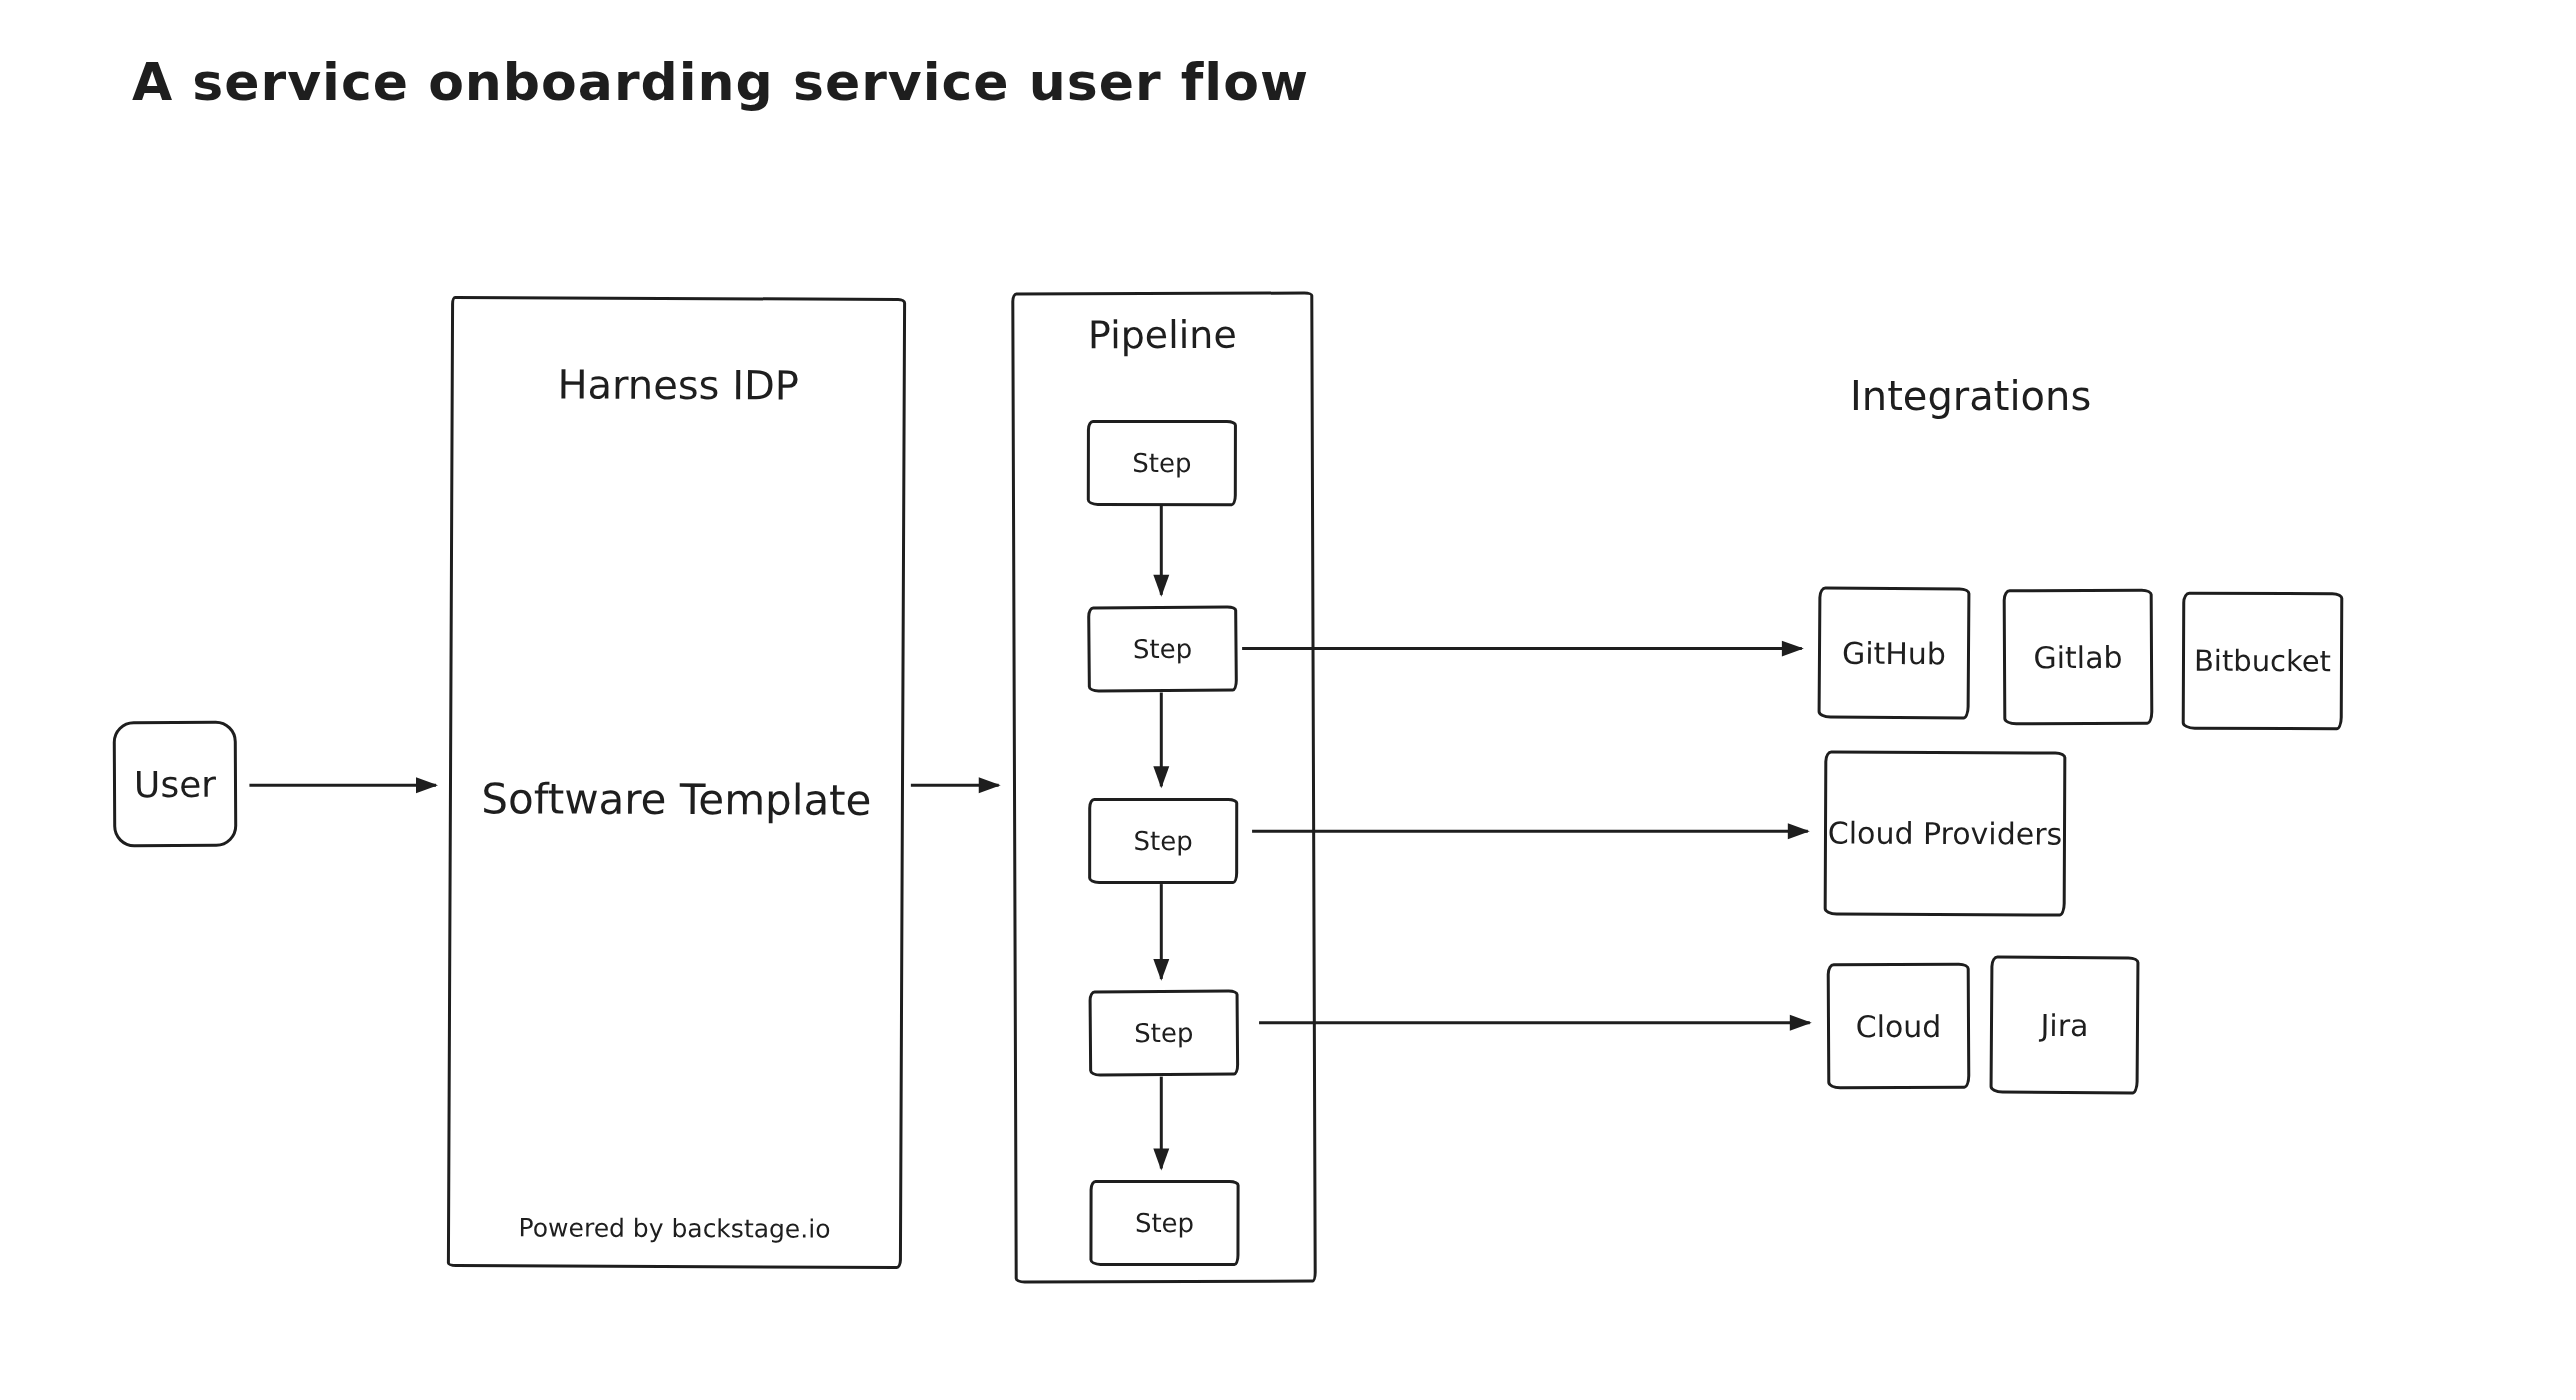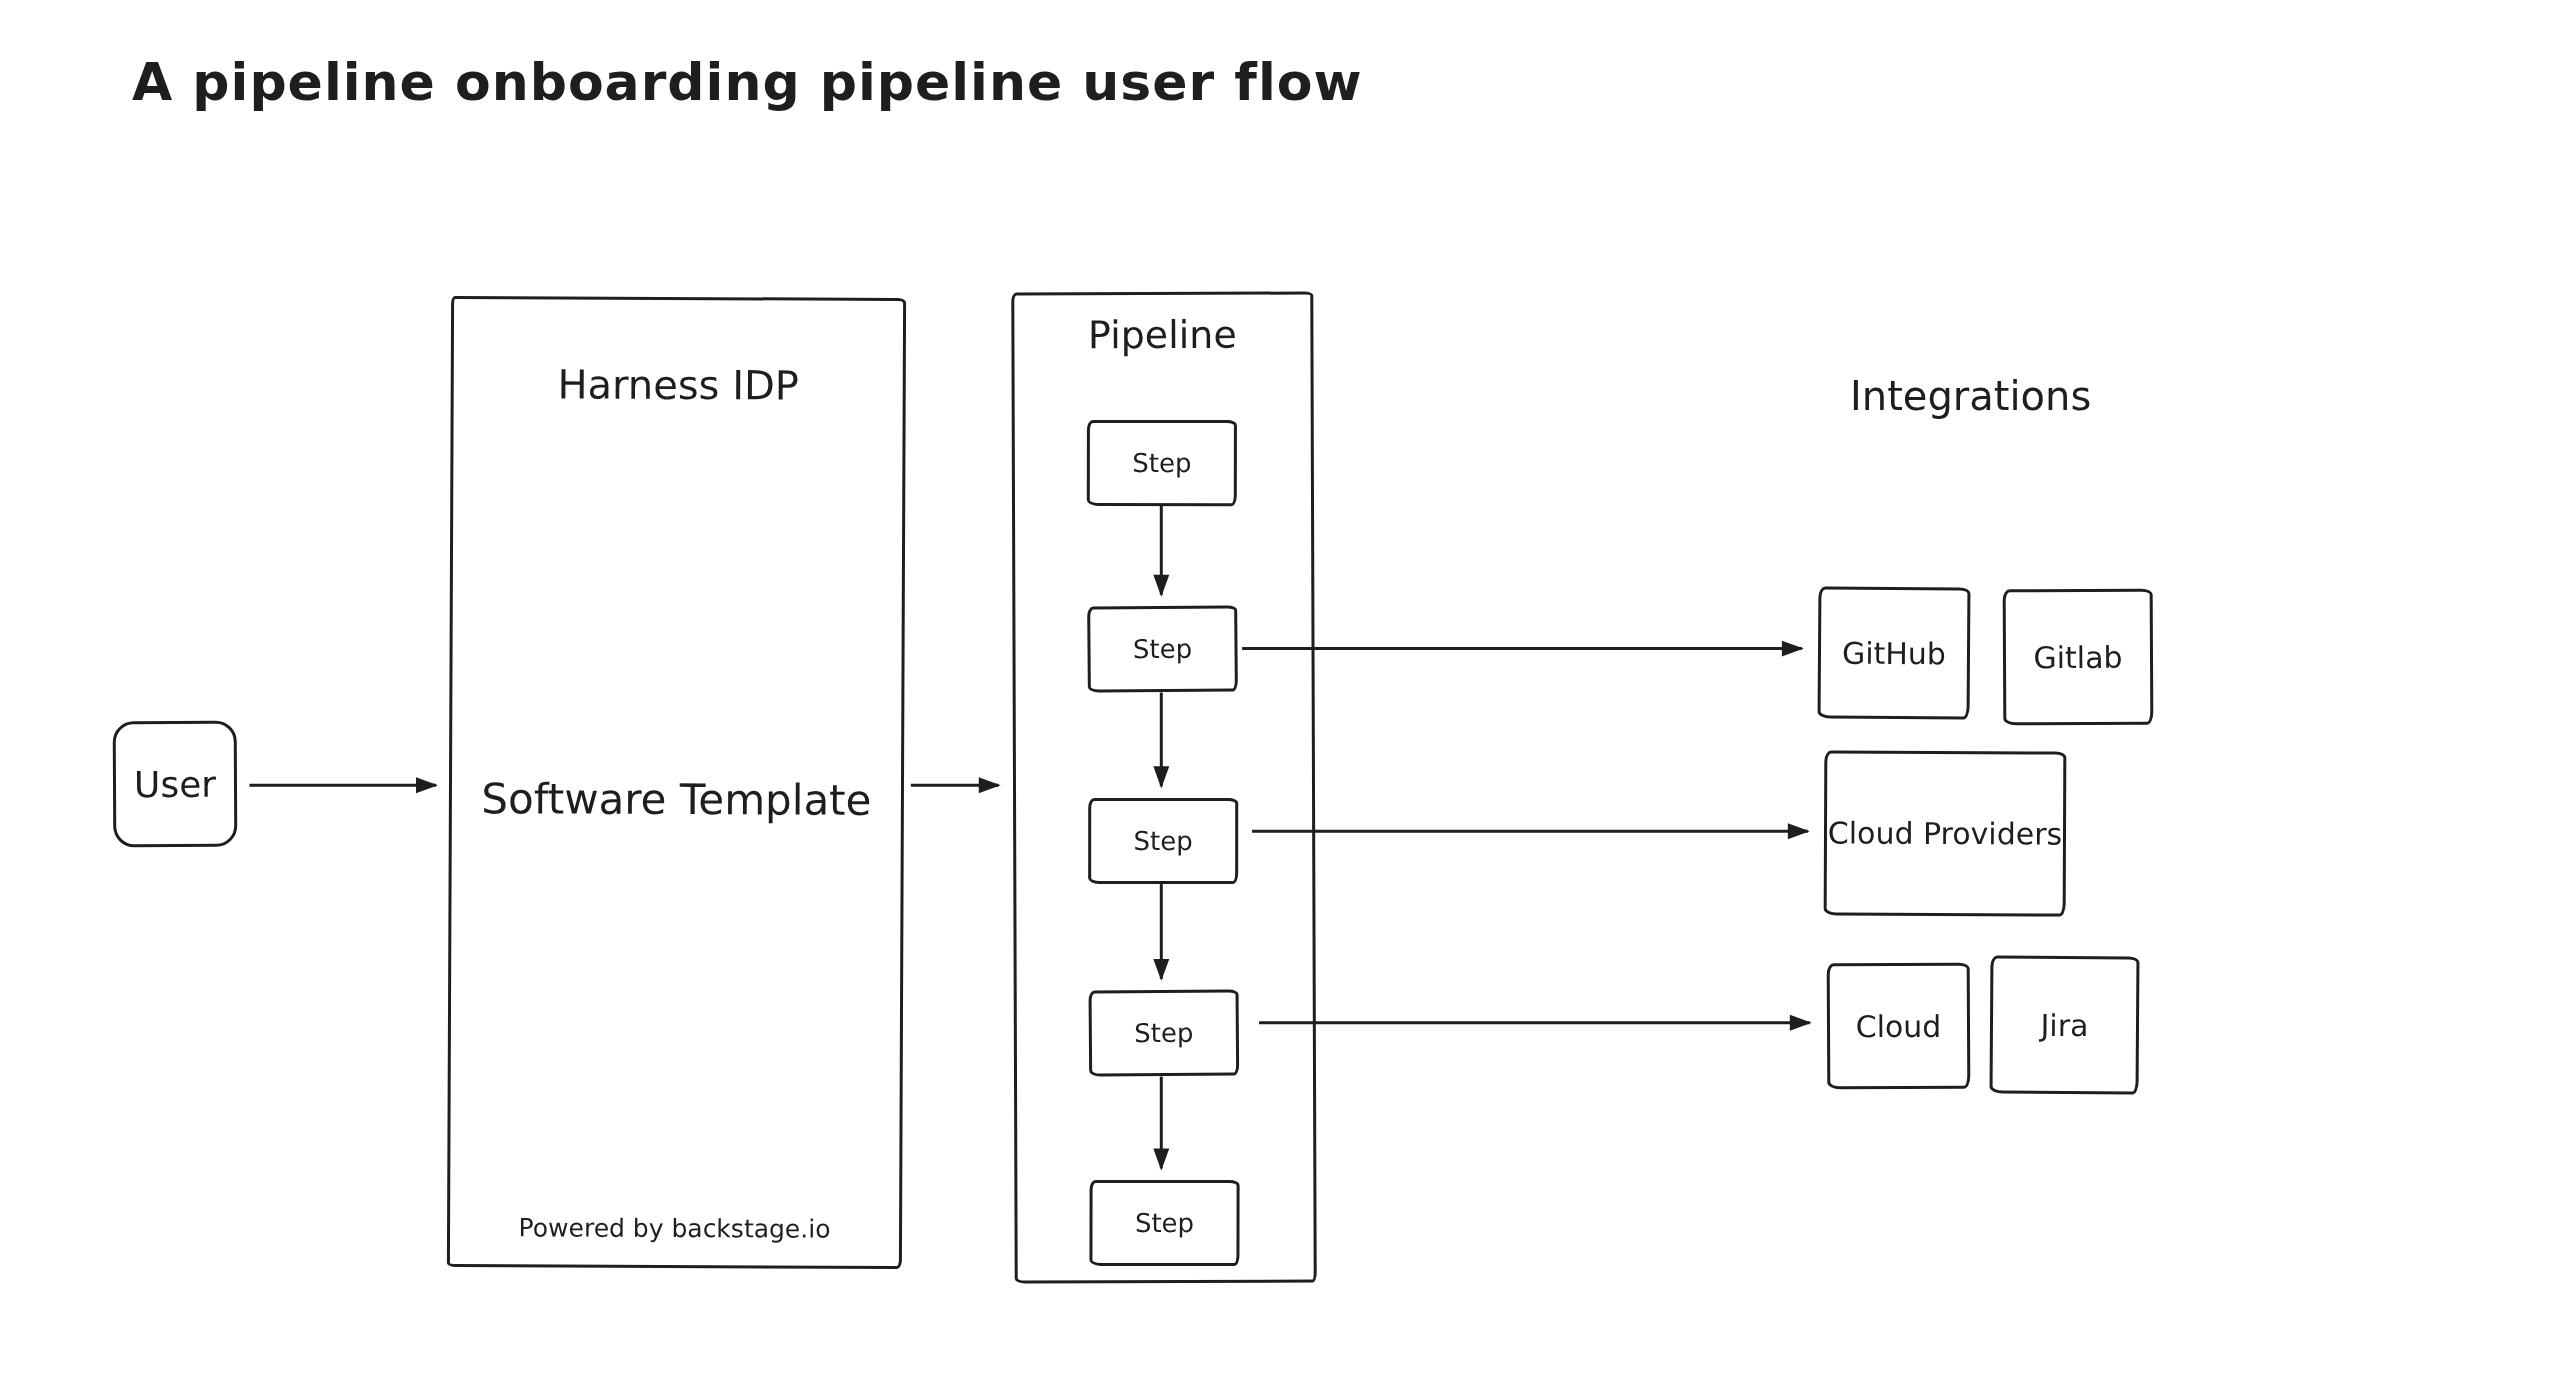--- a/index.html
+++ b/index.html
@@ -87,21 +87,21 @@
     pointer-events: none;
     color: var(--stroke, #1e1e1e);
   }
   svg.arrows line { stroke: currentColor; stroke-width: 3; }
 </style>
 </head>
 <body>
 
 <div id="canvas">
 
-  <div class="diagram-title">A pipeline onboarding pipeline user flow</div>
+  <div class="diagram-title">A service onboarding service user flow</div>
 
   <div class="box flex-center user-node j2">
     <span>User</span>
   </div>
 
   <div class="box harness-box j1">
     <div class="harness-title">Harness IDP</div>
     <div class="harness-center-label">Software Template</div>
     <div class="harness-footer">Powered by backstage.io</div>
   </div>
@@ -115,20 +115,23 @@
     <div class="step-box step-5">Step</div>
   </div>
 
   <div class="integrations-heading">Integrations</div>
 
   <div class="box flex-center int-box github-box j3">
     <span>GitHub</span>
   </div>
   <div class="box flex-center int-box gitlab-box j2">
     <span>Gitlab</span>
+  </div>
+  <div class="box flex-center int-box bitbucket-box j1">
+    <span>Bitbucket</span>
   </div>
 
   <div class="box flex-center int-box cloud-box j1">
     <span>Cloud Providers</span>
   </div>
 
   <div class="box flex-center int-box slack-box j2">
     <span>Cloud</span>
   </div>
   <div class="box flex-center int-box jira-box j3">

